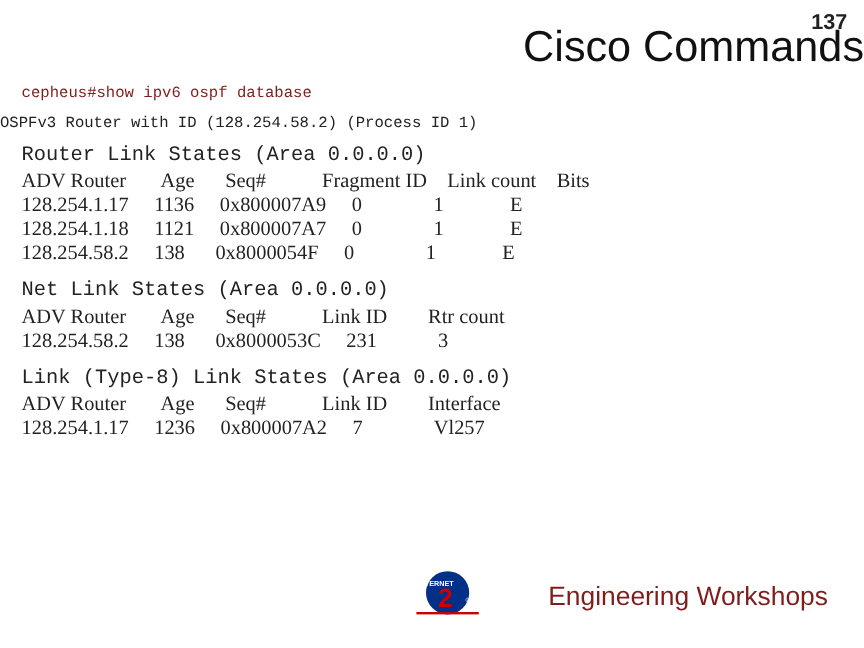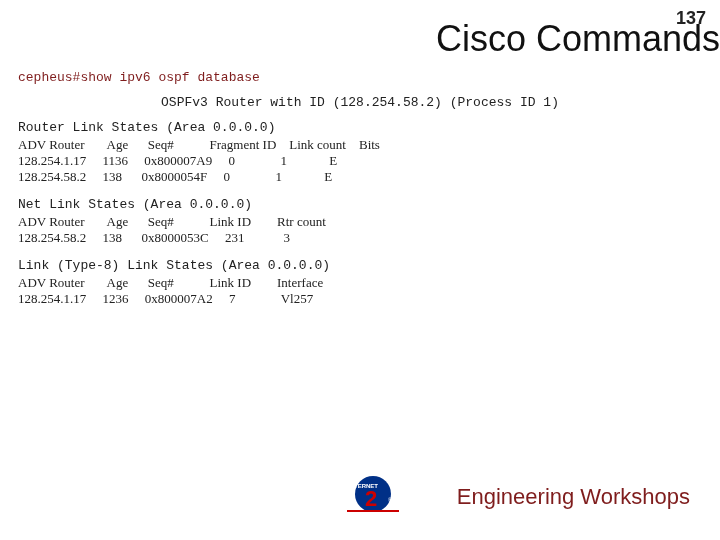--- a/index.html
+++ b/index.html
@@ -31,26 +31,26 @@
       font-family: 'Courier New', Courier, monospace;
       font-size: 13px;
       color: #7f1d1d;
       margin-left: 18px;
       margin-bottom: 10px;
     }
     #ospf-header {
       font-family: 'Courier New', Courier, monospace;
       font-size: 13px;
       color: #222;
-      text-align: center;
+      text-align: left;
       margin-bottom: 10px;
     }
     .section {
       font-family: 'Courier New', Courier, monospace;
-      font-size: 13px;
+      font-size: 17px;
       color: #222;
       margin-left: 18px;
       margin-bottom: 12px;
     }
     .section-header {
       margin-bottom: 2px;
     }
     .data-row {
       white-space: pre;
       font-family: Liberation Serif, serif;
@@ -82,20 +82,21 @@
 <h1 id="main-title">Cisco Commands</h1>
 
 <div id="command-line">cepheus#show ipv6 ospf database</div>
 
 <div id="ospf-header">OSPFv3 Router with ID (128.254.58.2) (Process ID 1)</div>
 
 <div class="section">
   <div class="section-header">Router Link States (Area 0.0.0.0)</div>
   <div class="data-row">ADV Router       Age      Seq#           Fragment ID    Link count    Bits</div>
   <div class="data-row">128.254.1.17     1136     0x800007A9     0              1             E</div>
+  <div class="data-row">128.254.1.18     1121     0x800007A7     0              1             E</div>
   <div class="data-row">128.254.58.2     138      0x8000054F     0              1             E</div>
 </div>
 
 <div class="section">
   <div class="section-header">Net Link States (Area 0.0.0.0)</div>
   <div class="data-row">ADV Router       Age      Seq#           Link ID        Rtr count</div>
   <div class="data-row">128.254.58.2     138      0x8000053C     231            3</div>
 </div>
 
 <div class="section">

